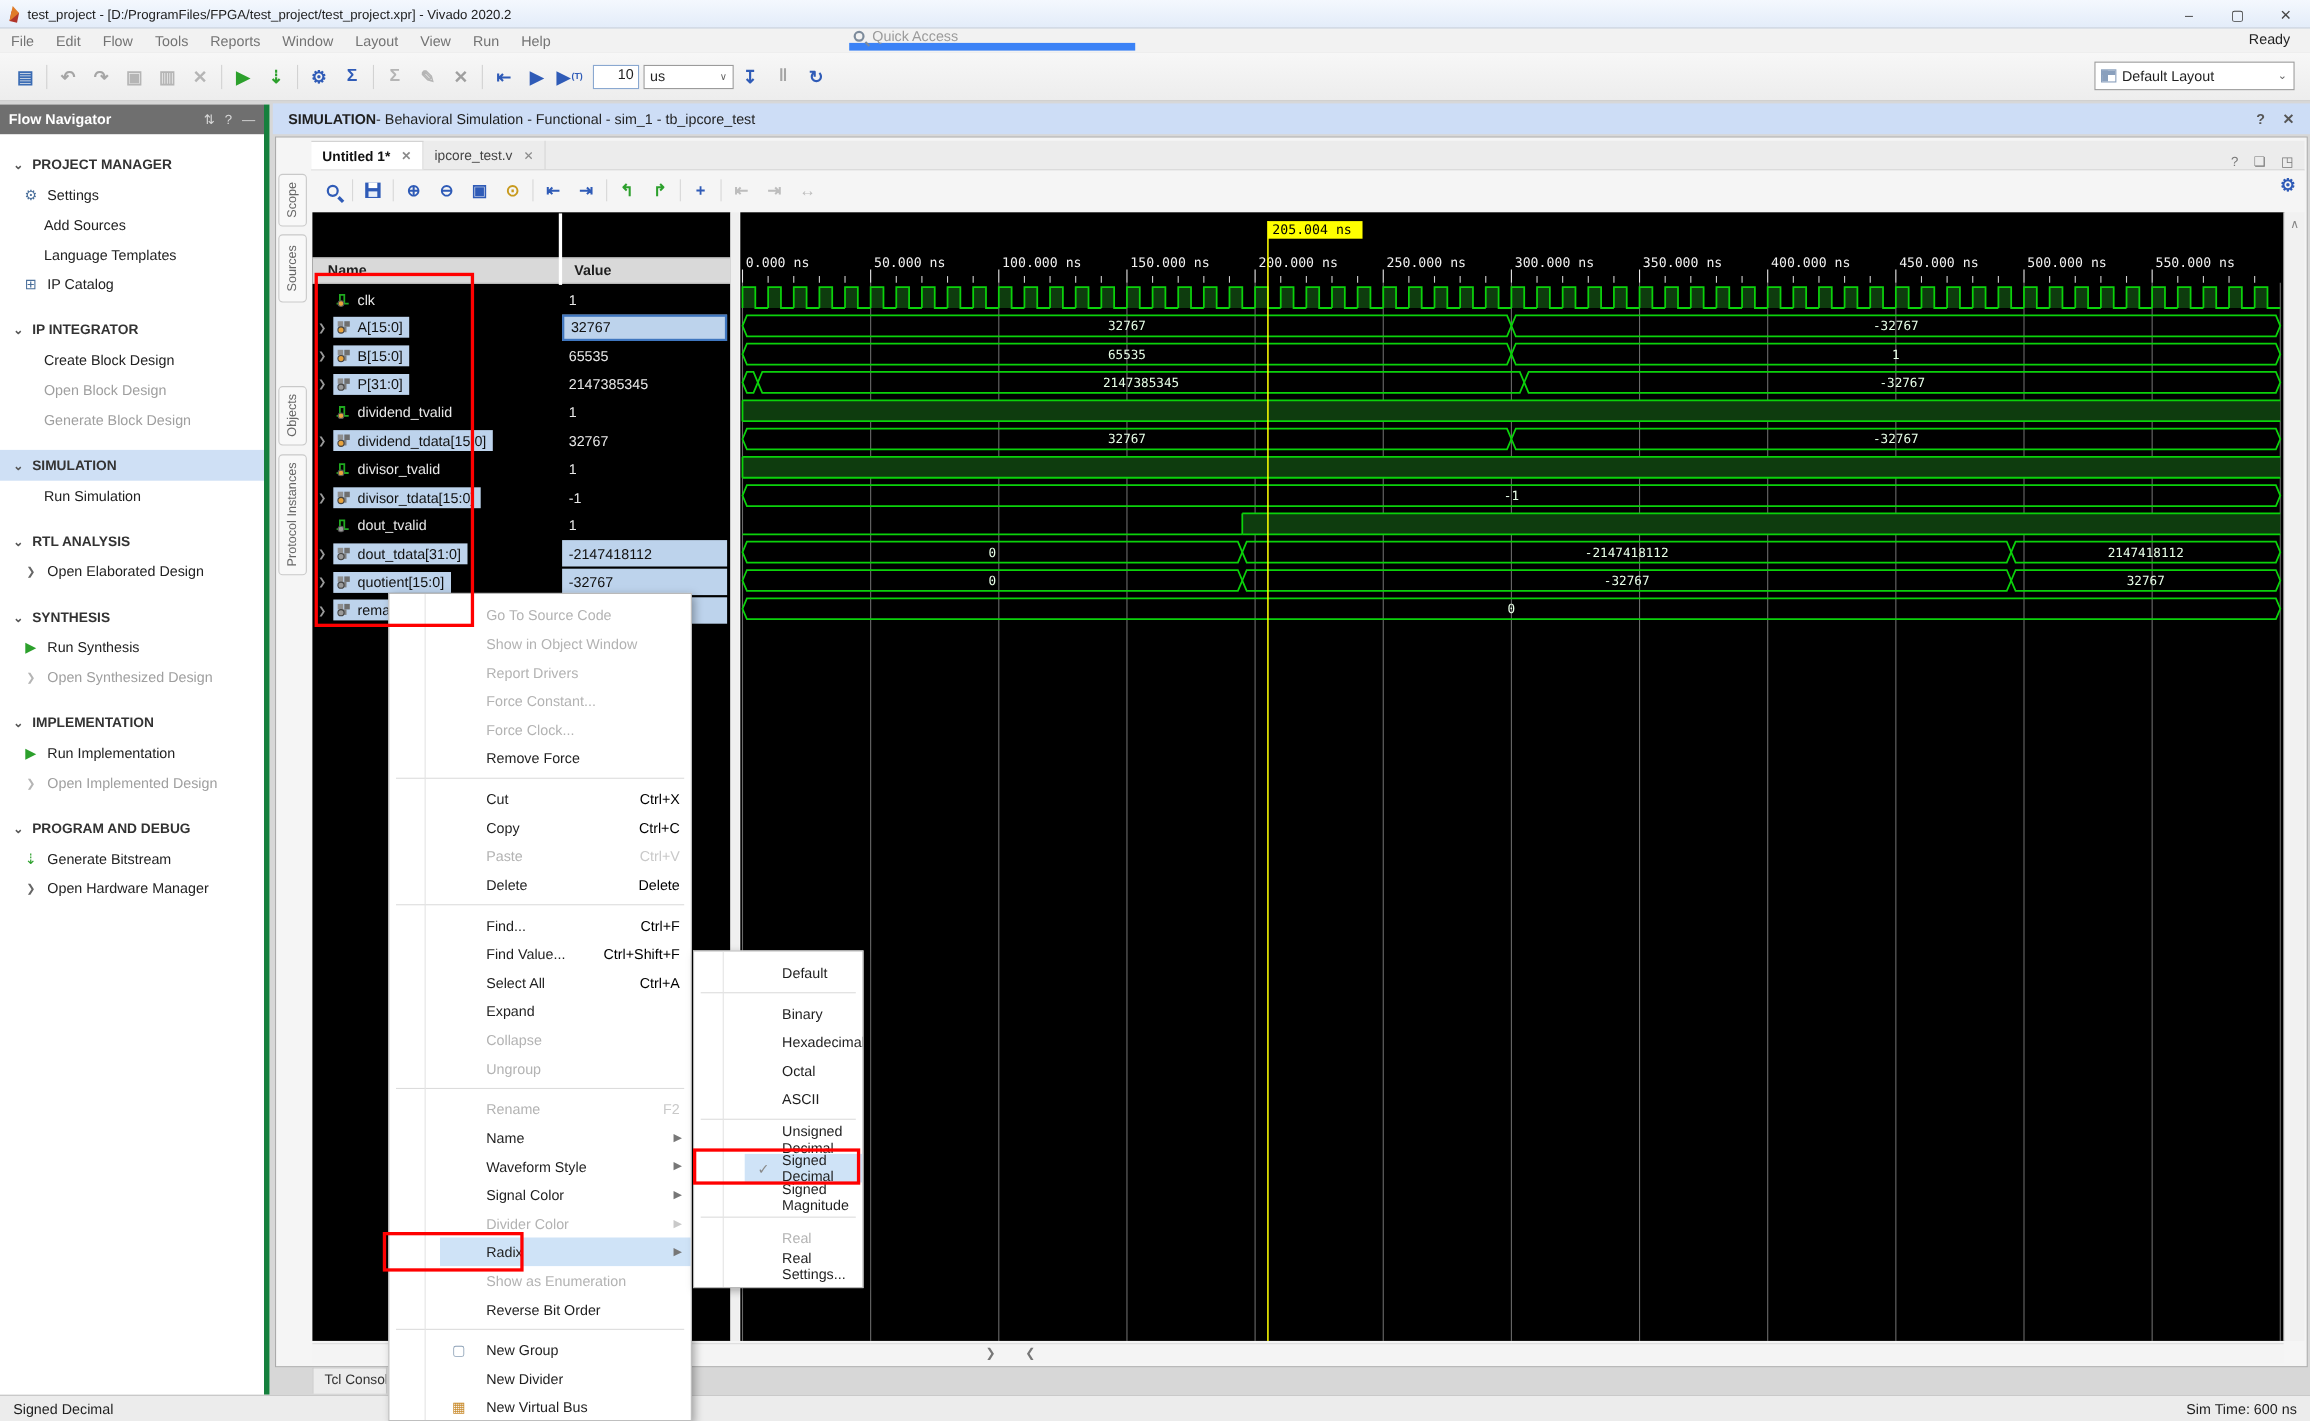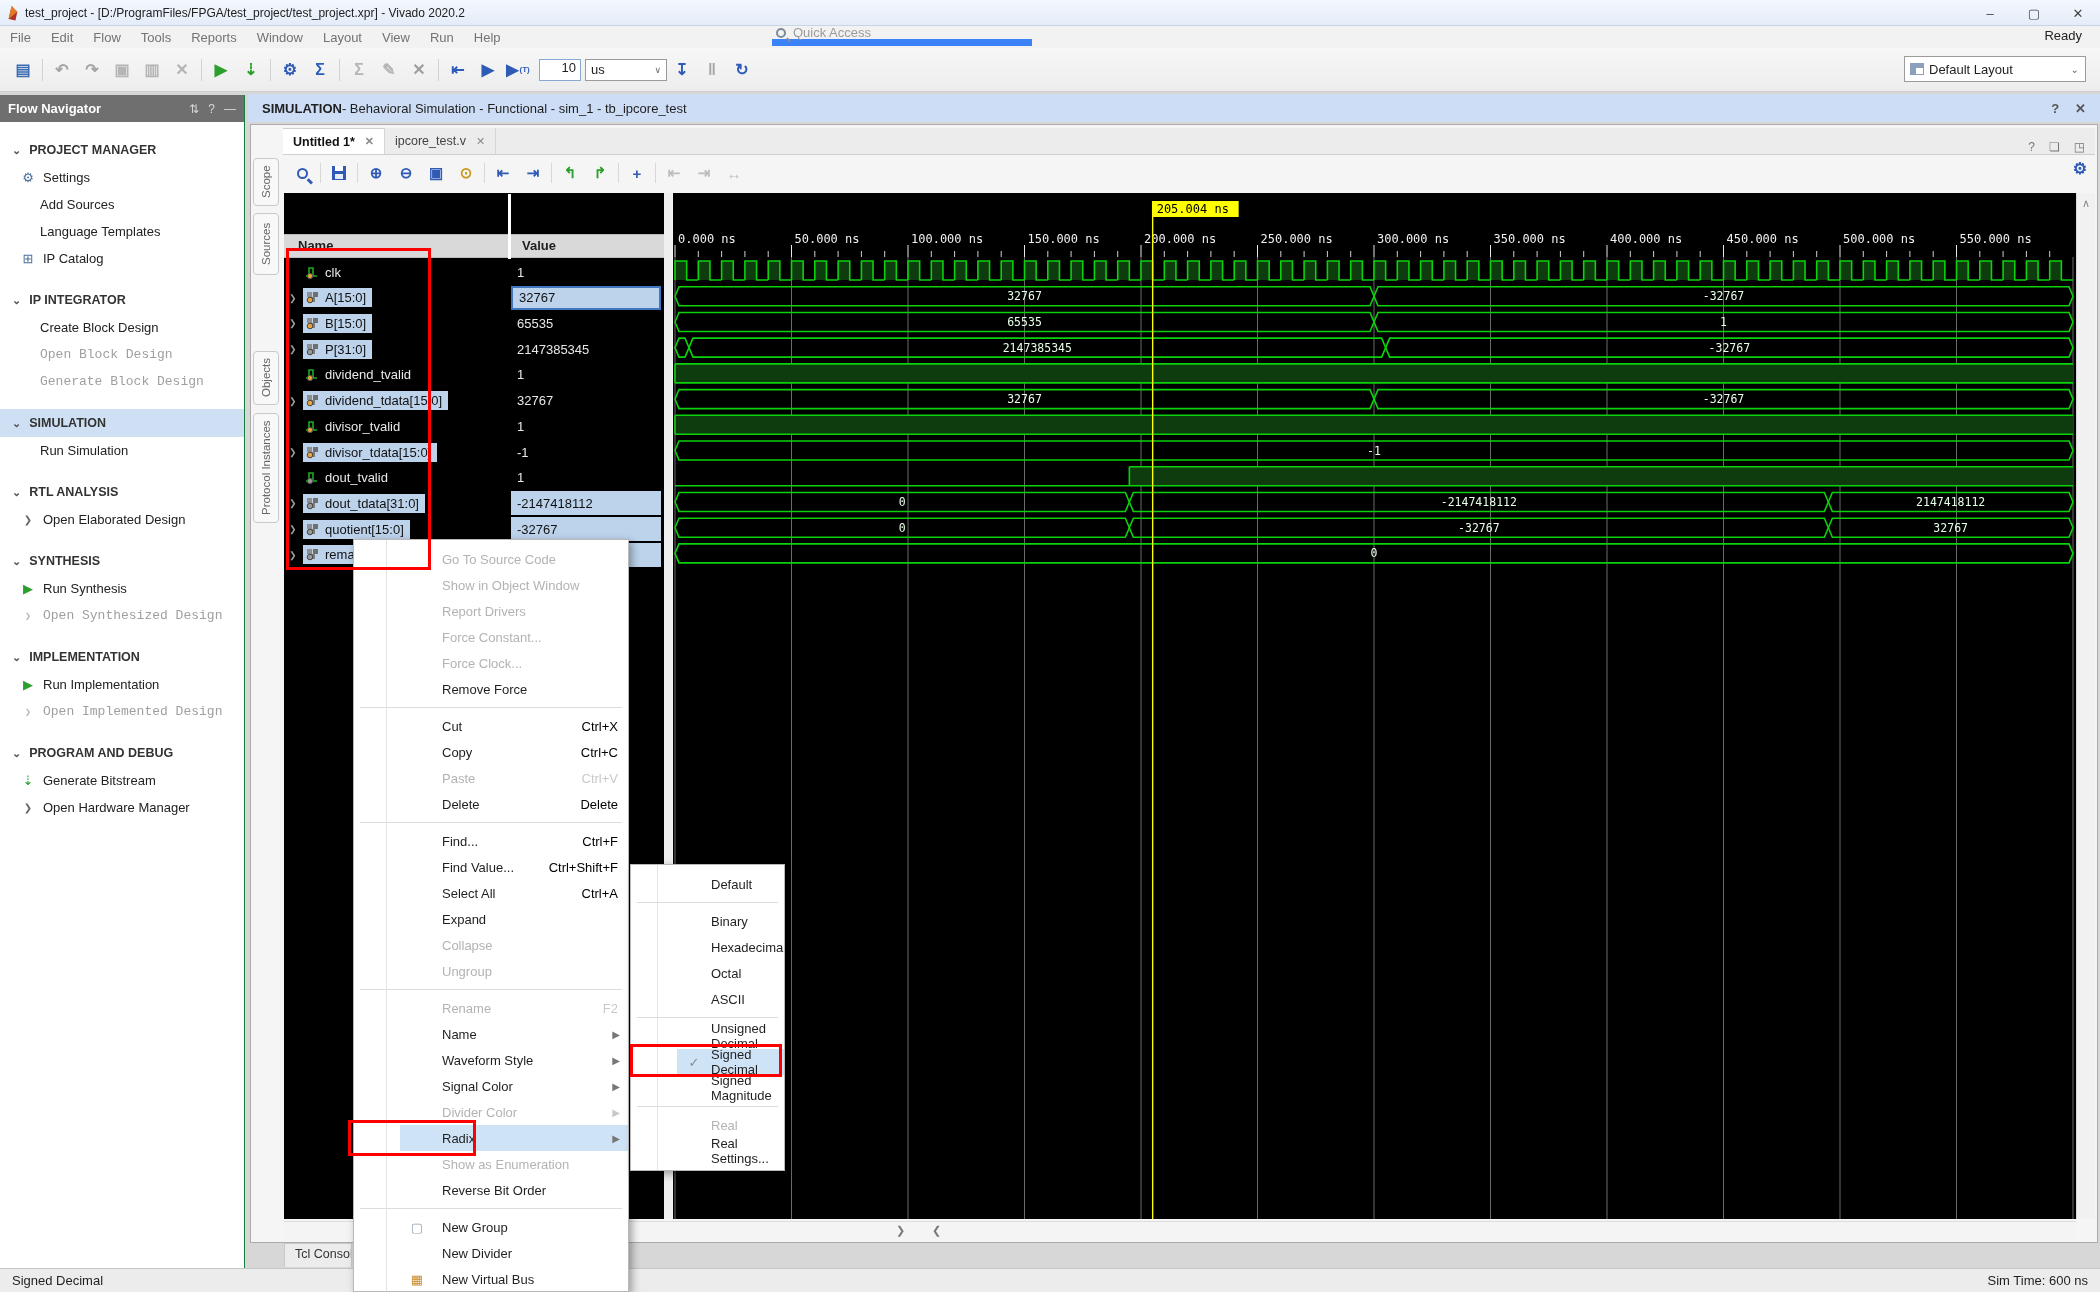--- a/index.html
+++ b/index.html
@@ -37,31 +37,31 @@
                 padding-right:4px; font-size:13px; margin-left:6px; }
   #unit-select { width:82px; height:22px; border:1px solid #9b9b9b; background:#fff; margin-left:4px;
                  display:flex; align-items:center; justify-content:space-between; padding:0 5px; }
   #layout-select { position:absolute; right:14px; top:56px; width:182px; height:26px; background:#fff;
                    border:1px solid #9b9b9b; display:flex; align-items:center; padding:0 6px; gap:6px; }
   .grid-glyph { width:12px; height:10px; background:
       linear-gradient(#8aa0bd 0 45%, transparent 45%), linear-gradient(90deg,#8aa0bd 0 45%, transparent 45%);
       outline:1px solid #8aa0bd; }
 
   
-  #flownav { left:0; top:95px; width:245px; height:1173px; background:#fff; border-right:1px solid #15803d; }
+  #flownav { left:0; top:95px; width:245px; height:1173px; background:#fff; border-right:5px solid #15803d; }
   #flownav-header { height:27px; background:#6f6f6f; color:#fff; font-weight:bold; font-size:13px;
                     display:flex; align-items:center; padding:0 8px; }
   #flownav-header .hdr-icons { margin-left:auto; display:flex; gap:9px; color:#d8d8d8; font-weight:normal; font-size:12px; }
   .fn-section-title { display:flex; align-items:center; gap:8px; font-weight:bold; font-size:12.5px;
                       color:#333; padding:7px 8px 7px 12px; margin-top:14px; }
   .fn-section-title.selected { background:#cfe0f5; }
   .fn-chev { color:#555; font-size:11px; }
   .fn-item { display:flex; align-items:center; gap:7px; padding:6px 8px 6px 40px; color:#222; }
   .fn-item.has-icon { padding-left:20px; }
-  .fn-item.disabled { color:#9f9f9f;font-family:Liberation Mono, monospace; }
+  .fn-item.disabled { color:#9f9f9f; }
   .fn-item .fi { width:16px; text-align:center; font-size:13px; }
 
   
   #sim-header { left:248px; top:94px; width:1852px; height:28px; background:#cdddf6;
                 display:flex; align-items:center; padding:0 6px 0 14px; font-size:13px; }
   #sim-header .right { margin-left:auto; display:flex; gap:16px; color:#555; font-weight:bold; padding-right:8px; }
   #wave-window { left:250px; top:124px; width:1848px; height:1119px; background:#f5f5f5; border:1px solid #ababab; }
 
   
   .side-tab { position:absolute; left:2px; width:26px; background:#f8f8f8; border:1px solid #c9c9c9;

